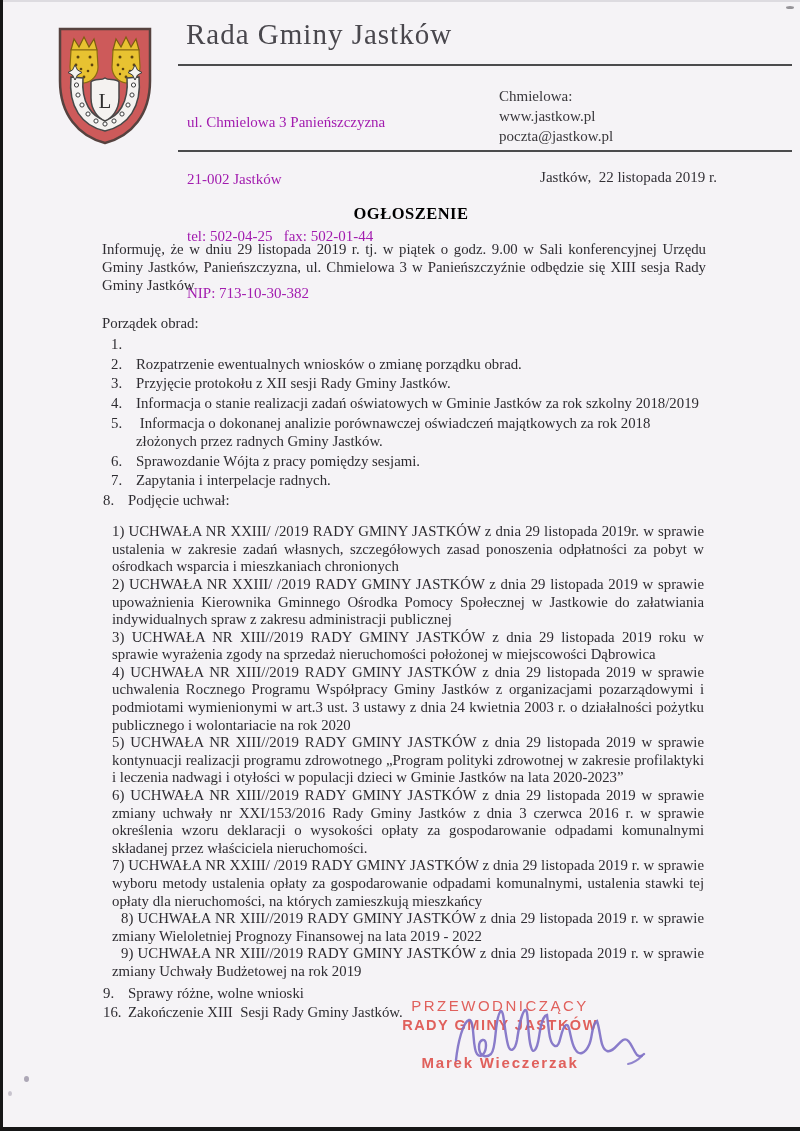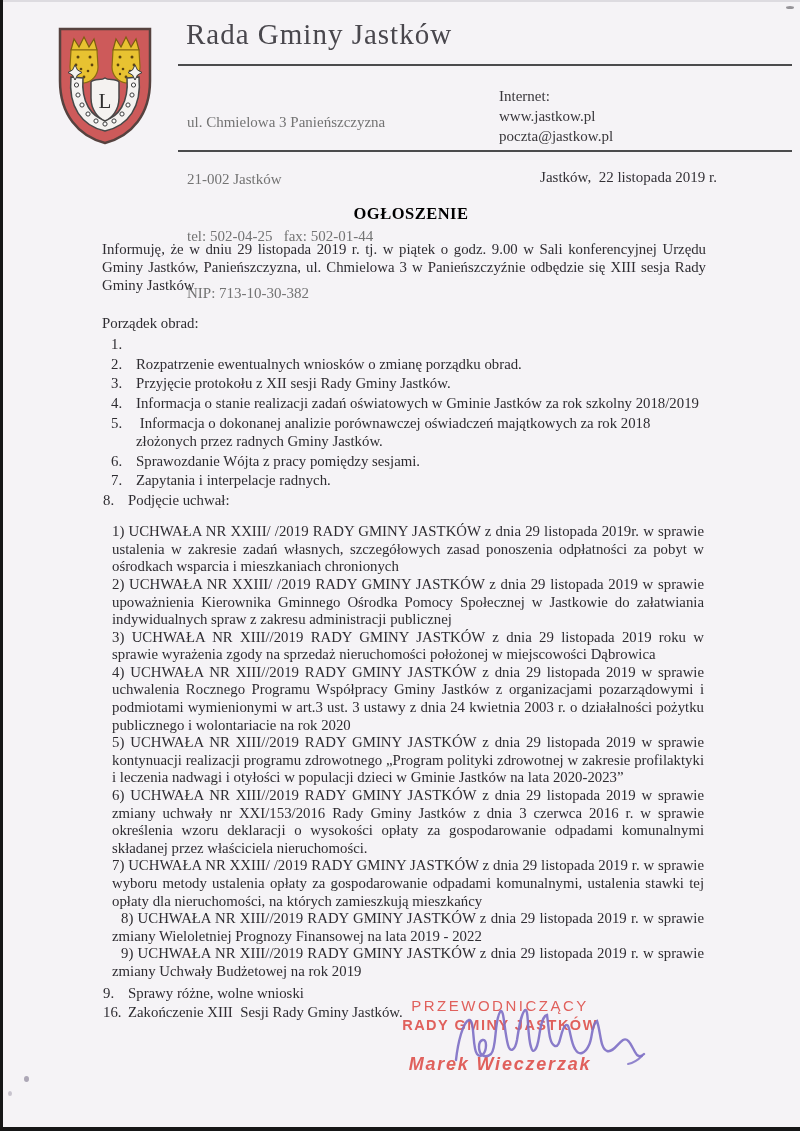--- a/index.html
+++ b/index.html
@@ -15,21 +15,21 @@
   .coa { position:absolute; left:55px; top:25px; width:100px; height:123px; }
 
   .org-title {
     position:absolute; left:186px; top:18px;
     font-size:29px; color:#49474d; letter-spacing:1px;
   }
   .rule { position:absolute; left:178px; width:614px; background:#4b4b4d; }
   .rule-top    { top:64px;  height:2px; }
   .rule-bottom { top:150px; height:2px; }
 
-  .addr { position:absolute; left:187px; top:75px; font-size:15px; line-height:19px; color:#737373; white-space:pre; }
+  .addr { position:absolute; left:187px; top:75px; font-size:15px; line-height:19px; color:#a21caf; white-space:pre; }
   .inet { position:absolute; left:499px; top:86px; font-size:15px; line-height:20px; color:#39373b; }
 
   .dateline {
     position:absolute; left:115px; top:169px; width:602px;
     text-align:right; font-size:15px; white-space:pre; color:#333136;
   }
   .doc-title {
     position:absolute; left:110px; top:204px; width:602px;
     text-align:center; font-weight:bold; font-size:16.5px; letter-spacing:0.5px; color:#000000;
   }
@@ -45,21 +45,21 @@
   .resolutions { margin:14px 5px 3px 10px; width:592px; }
   .res { margin:0; text-align:justify; line-height:17.6px; }
   .res.ind { text-indent:9px; }
 
   .stamp {
     position:absolute; left:375px; top:997px; width:250px; text-align:center;
     font-family:"Liberation Sans", sans-serif; color:#e0605c; z-index:2;
   }
   .stamp-l1 { font-weight:normal; font-size:15px; letter-spacing:2.5px; }
   .stamp-l2 { font-weight:bold; font-size:14.5px; letter-spacing:1.5px; margin-top:3px; }
-  .stamp-name { font-weight:bold; font-style:italic; font-size:18px; letter-spacing:1.8px; margin-top:21px; }
+  .stamp-name { font-weight:bold; font-size:15px; letter-spacing:1.8px; margin-top:21px; }
 
   .sig-svg { position:absolute; left:432px; top:1000px; z-index:3; }
 
   .speck  { position:absolute; border-radius:50%; }
   .speck1 { left:24px; top:1076px; width:5px; height:6px; background:#948da0; opacity:.75; }
   .speck2 { left:8px;  top:1091px; width:4px; height:5px; background:#a9a3b2; opacity:.6; }
   .speck3 { left:786px; top:6px; width:8px; height:3px; background:#7d7b80; opacity:.8; }
 </style>
 </head>
 <body>
@@ -129,21 +129,21 @@
   <div class="rule rule-top"></div>
 
   <div class="addr">
     <div>ul. Chmielowa 3 Panieńszczyzna</div>
     <div>21-002 Jastków</div>
     <div>tel: 502-04-25   fax: 502-01-44</div>
     <div>NIP: 713-10-30-382</div>
   </div>
 
   <div class="inet">
-    <div>Internet:</div>
+    <div>Chmielowa:</div>
     <div>www.jastkow.pl</div>
     <div>poczta@jastkow.pl</div>
   </div>
 
   <div class="rule rule-bottom"></div>
 
   <div class="dateline">Jastków,  22 listopada 2019 r.</div>
   <div class="doc-title">OGŁOSZENIE</div>
 
   <div class="bodyflow">

